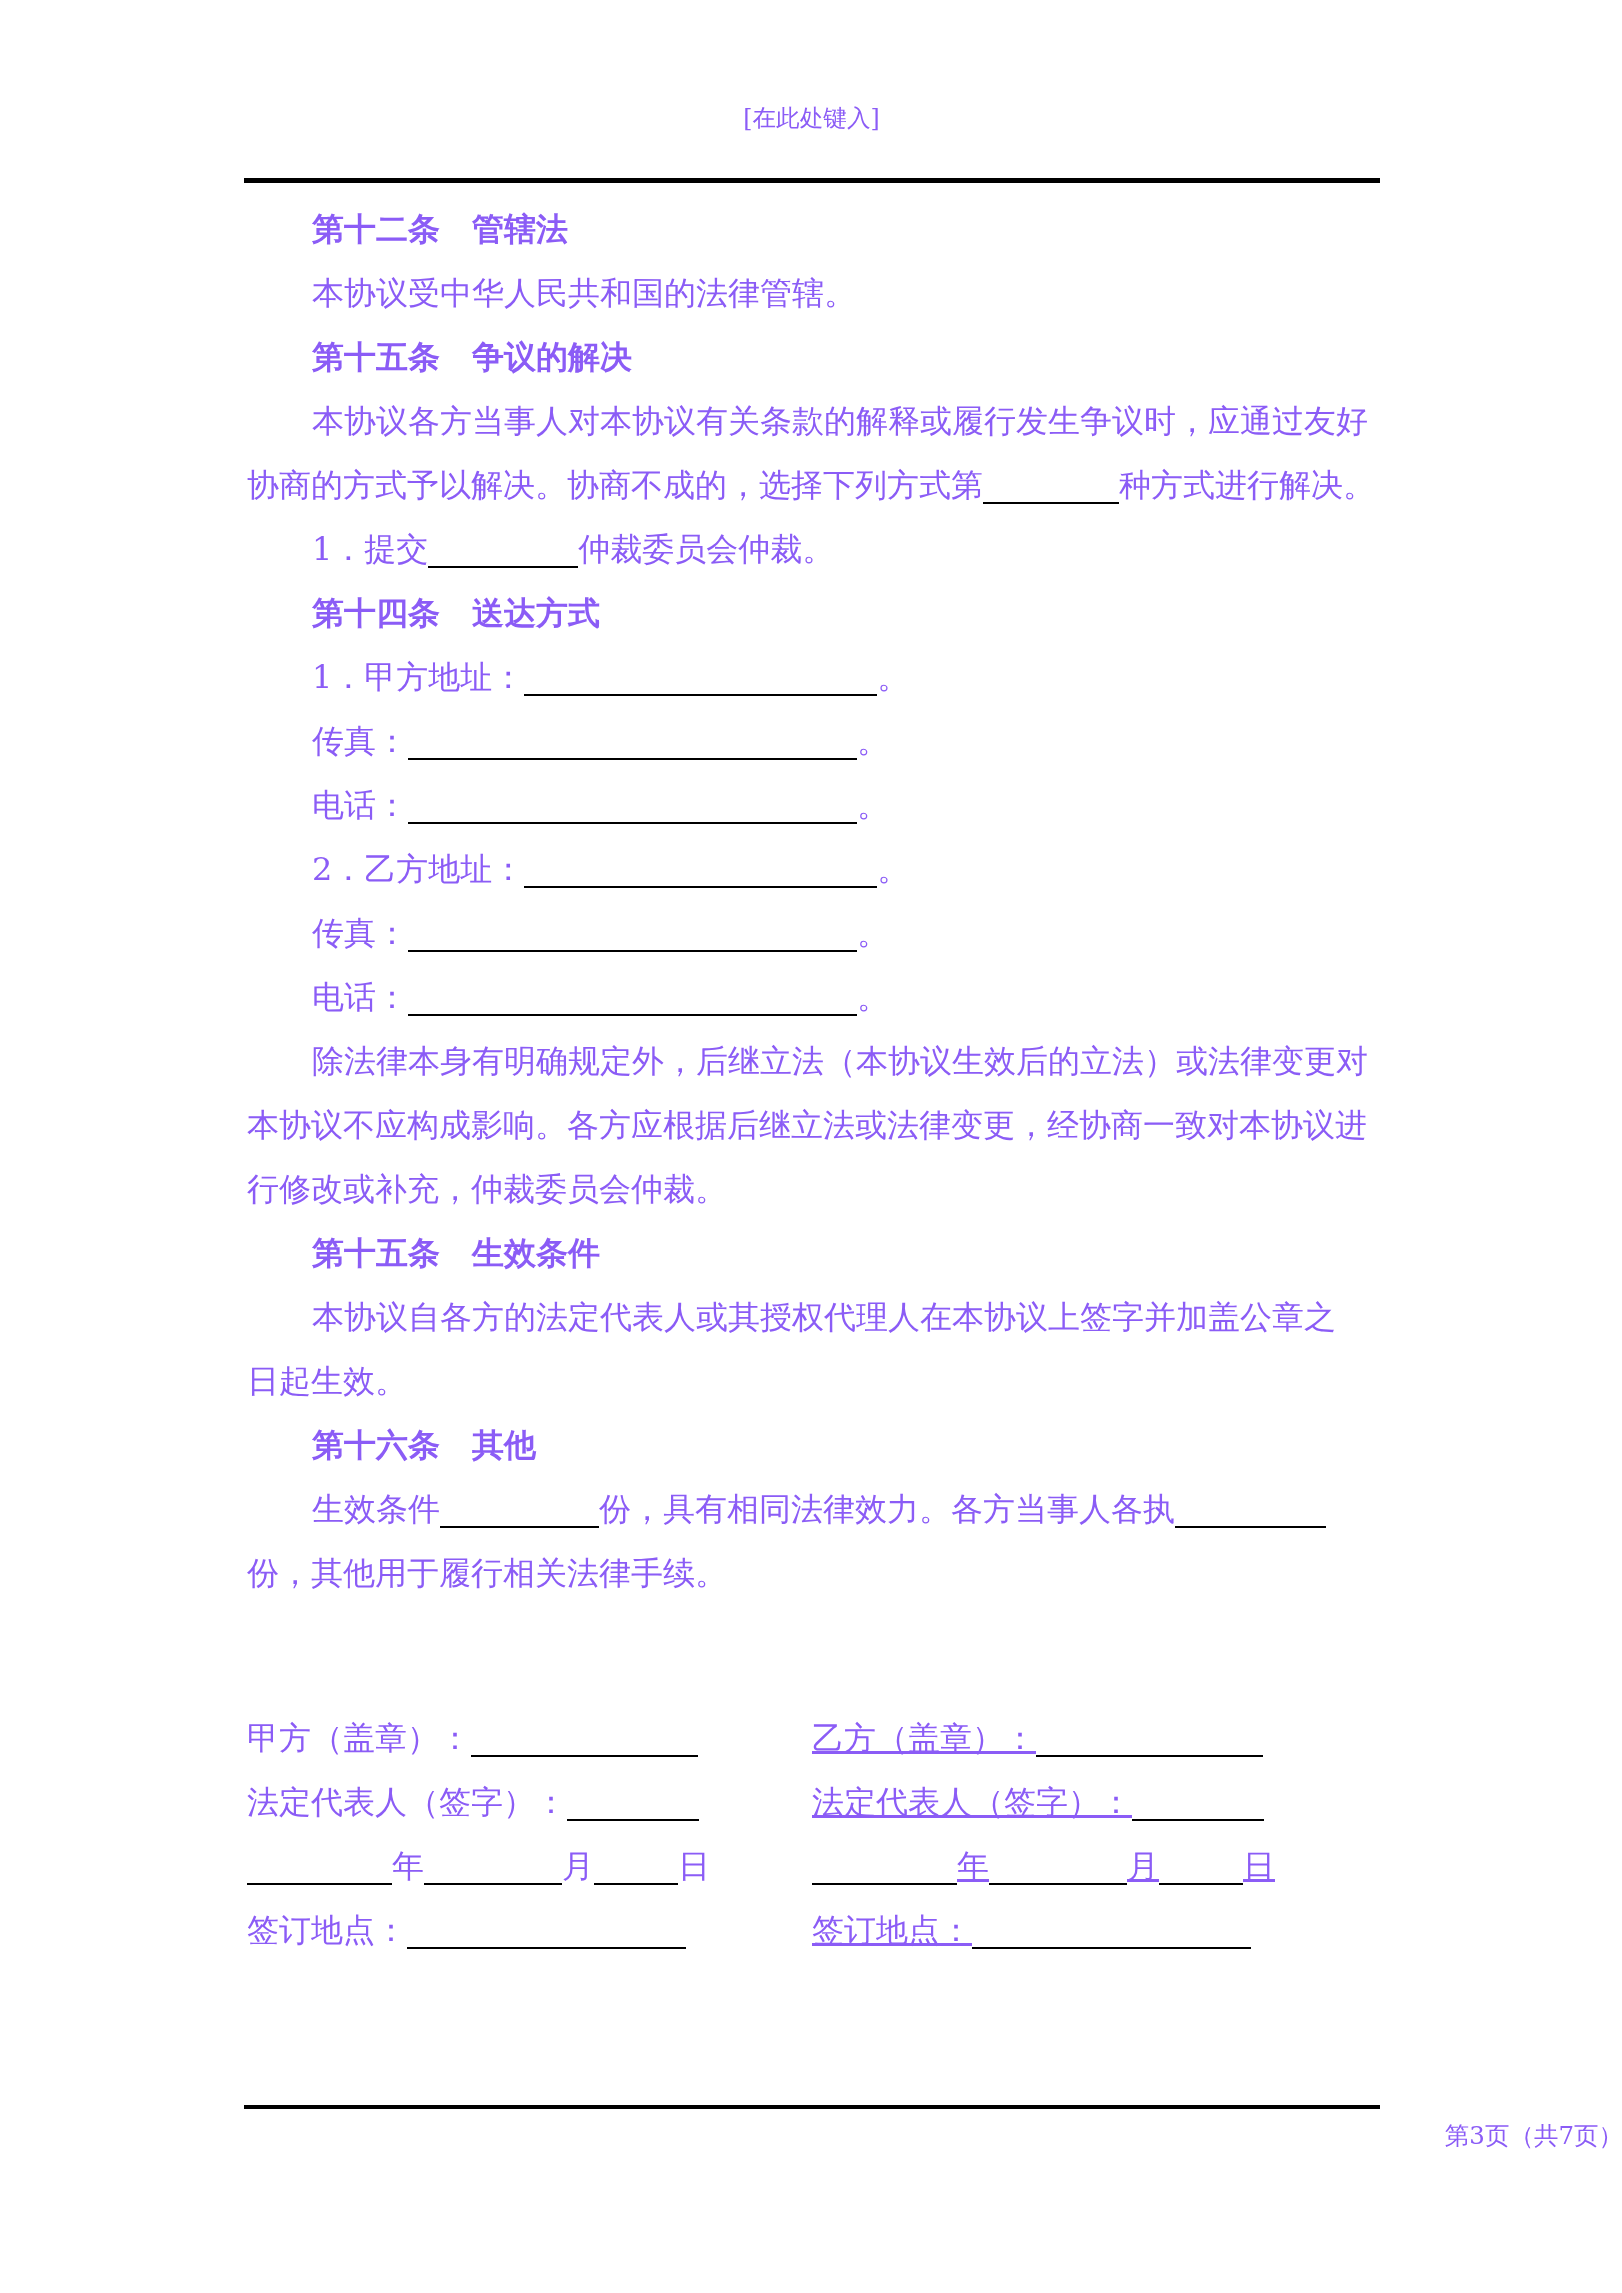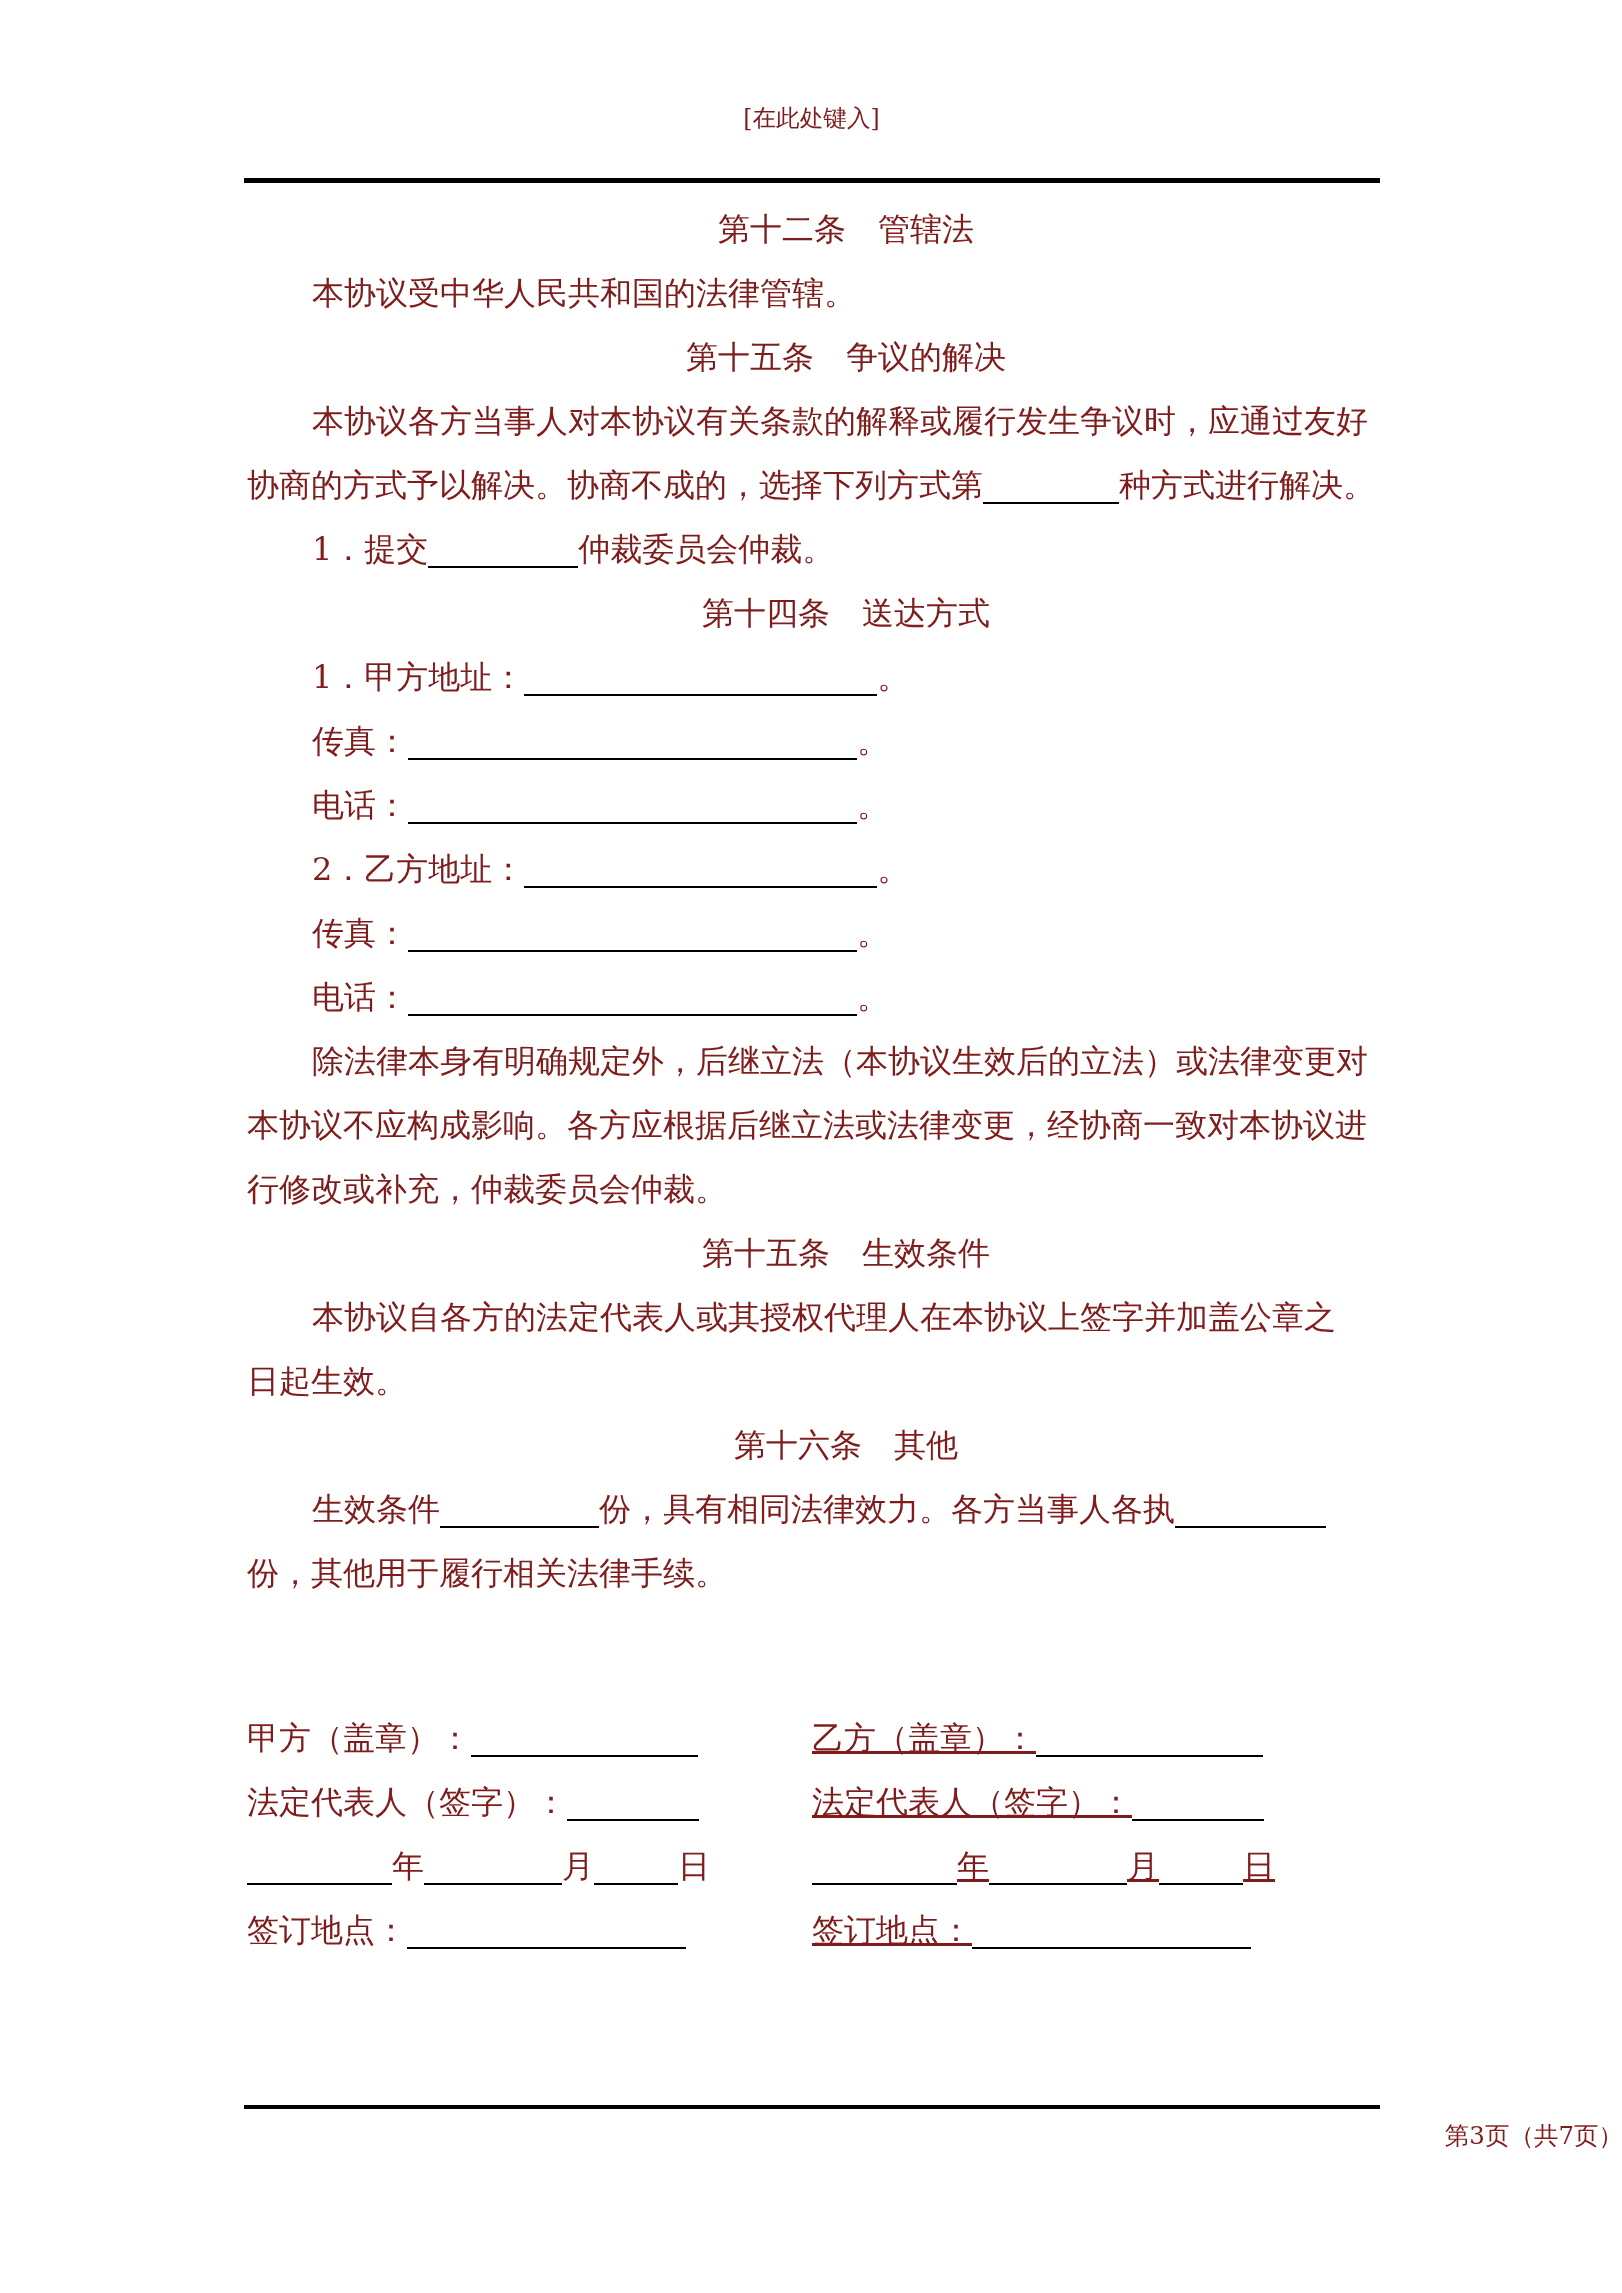--- a/index.html
+++ b/index.html
@@ -1,38 +1,38 @@
 <!DOCTYPE html>
 <html style="font-size:14.5px"><head>
 <meta charset="utf-8">
 <style>
   html,body{margin:0;padding:0;background:#ffffff;}
   .page{
     position:relative;
     width:1623px;height:2294px;
     background:#ffffff;
-    color:#7f1d1d;
+    color:#8b5cf6;
     font-family:"DejaVu Serif","Liberation Serif",serif;
     overflow:hidden;
   }
   .header-text{
     position:absolute;top:100px;left:0;width:100%;
     text-align:center;font-size:23.6px;line-height:36px;
   }
   .rule{position:absolute;background:#000000;}
   .header-rule{top:178px;left:244px;width:1136px;height:4.5px;}
   .footer-rule{top:2105px;left:244px;width:1136px;height:3.6px;}
   .body-lines{
     position:absolute;top:197px;left:247px;width:1133px;
   }
   .doc-line{
     height:64px;line-height:64px;font-size:32px;
     white-space:nowrap;
   }
-  .doc-line.heading{font-weight:normal;text-align:center;}
+  .doc-line.heading{font-weight:bold;}
   .doc-line .indent{display:inline-block;width:65px;}
   .blank{
     display:inline-block;
     border-bottom:2.7px solid #000000;
     height:38px;
     vertical-align:-8.2px;
   }
   .sig-col{position:absolute;top:1706px;}
   .sig-col.left{left:247px;}
   .sig-col.right{left:812px;text-decoration:underline;}

